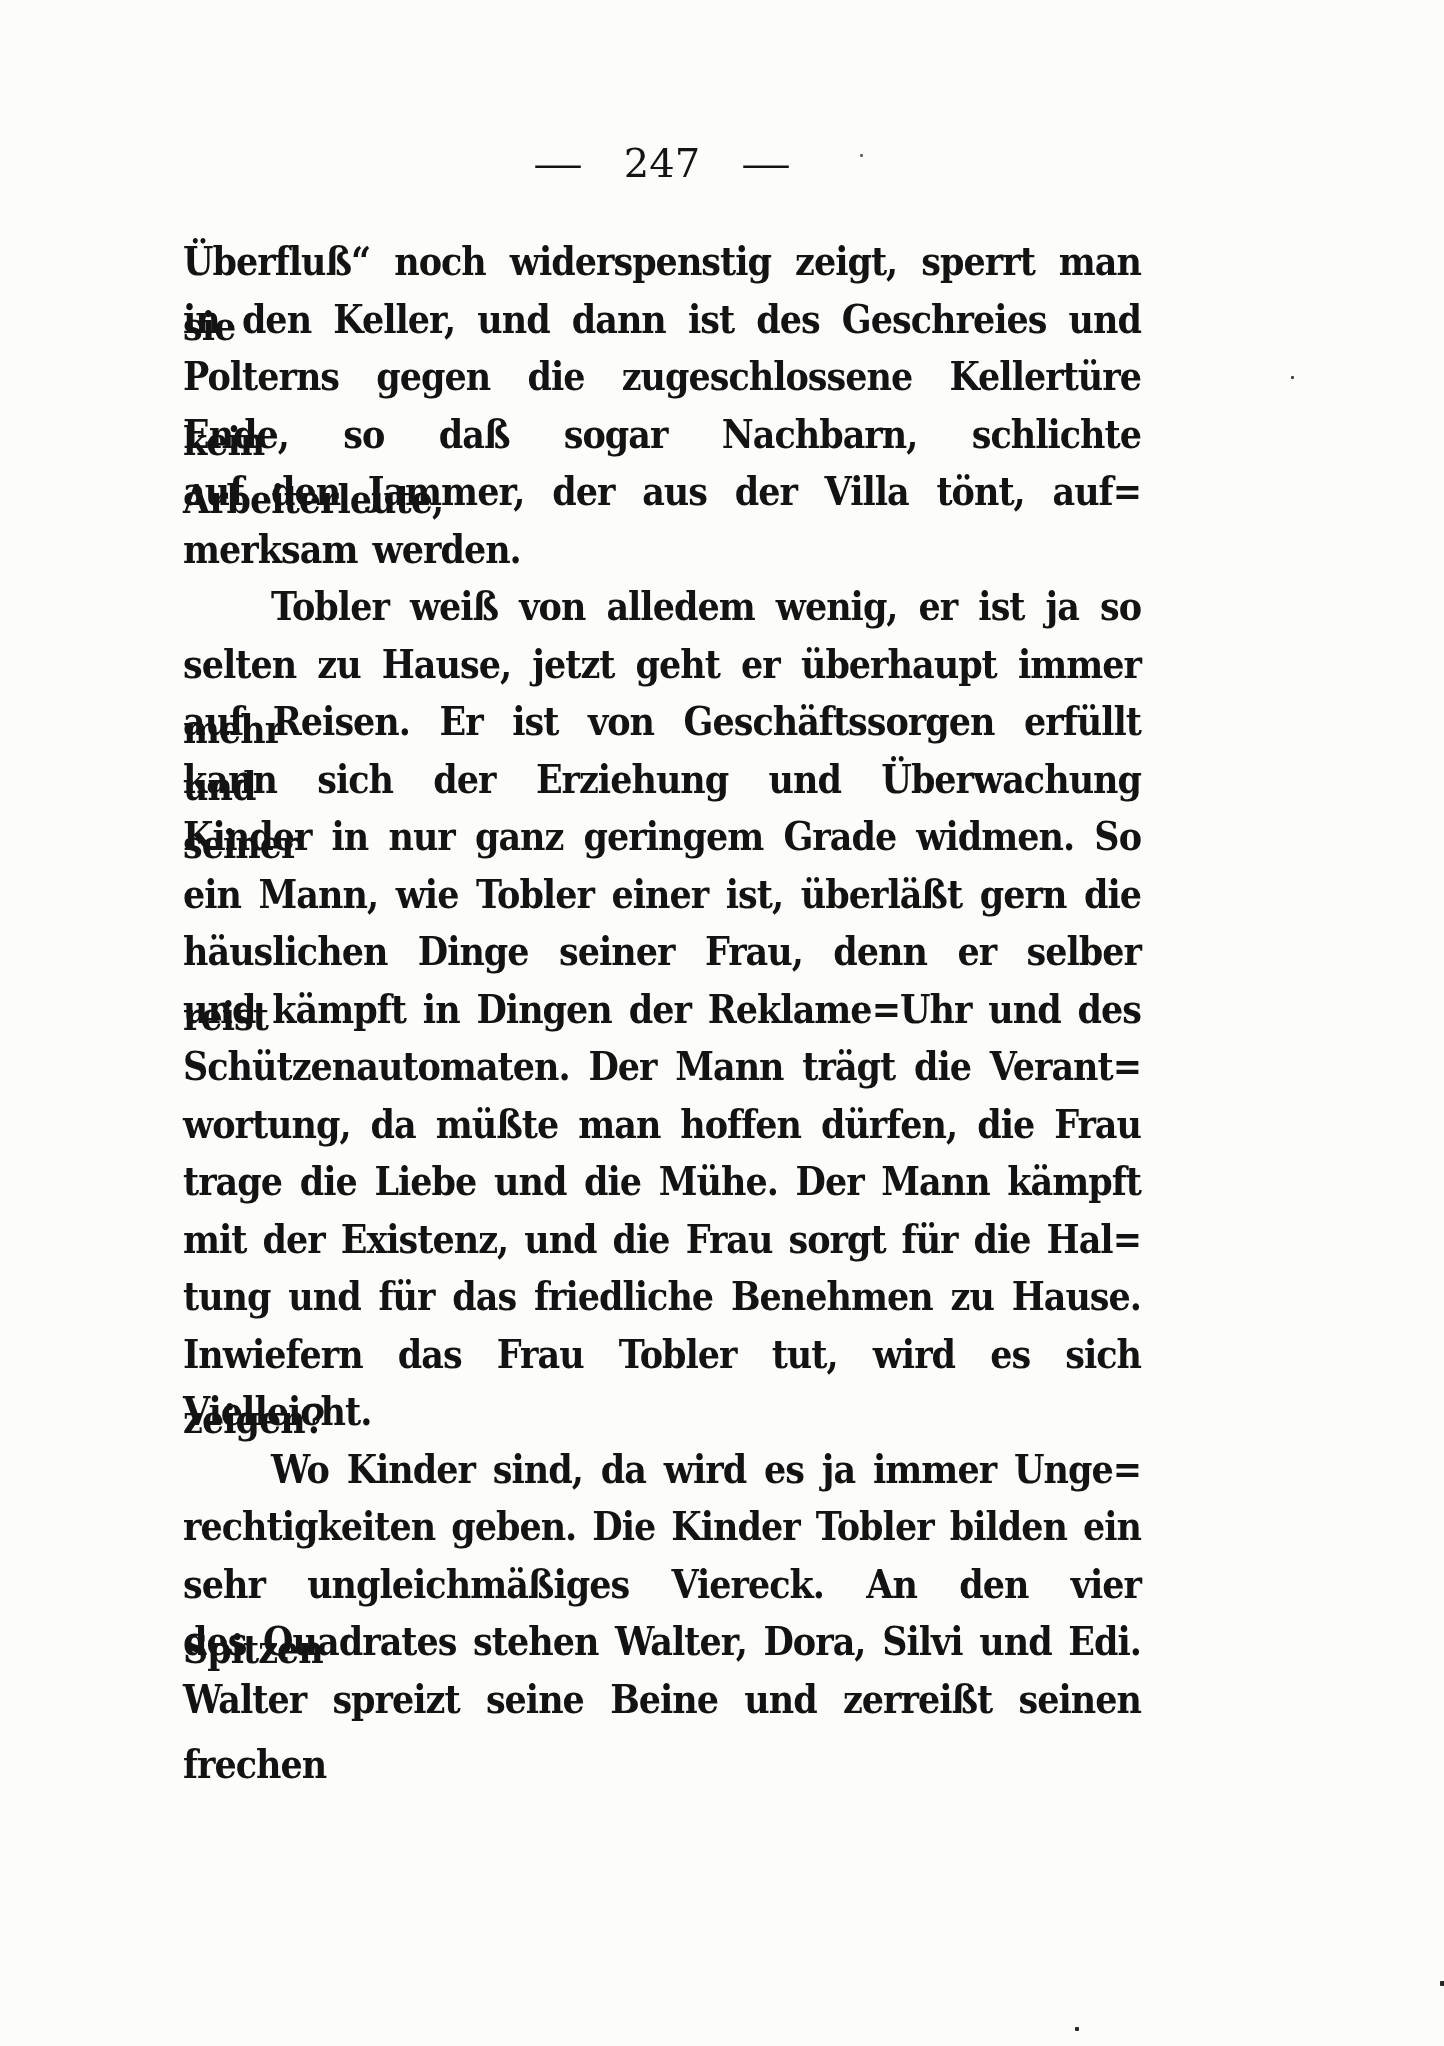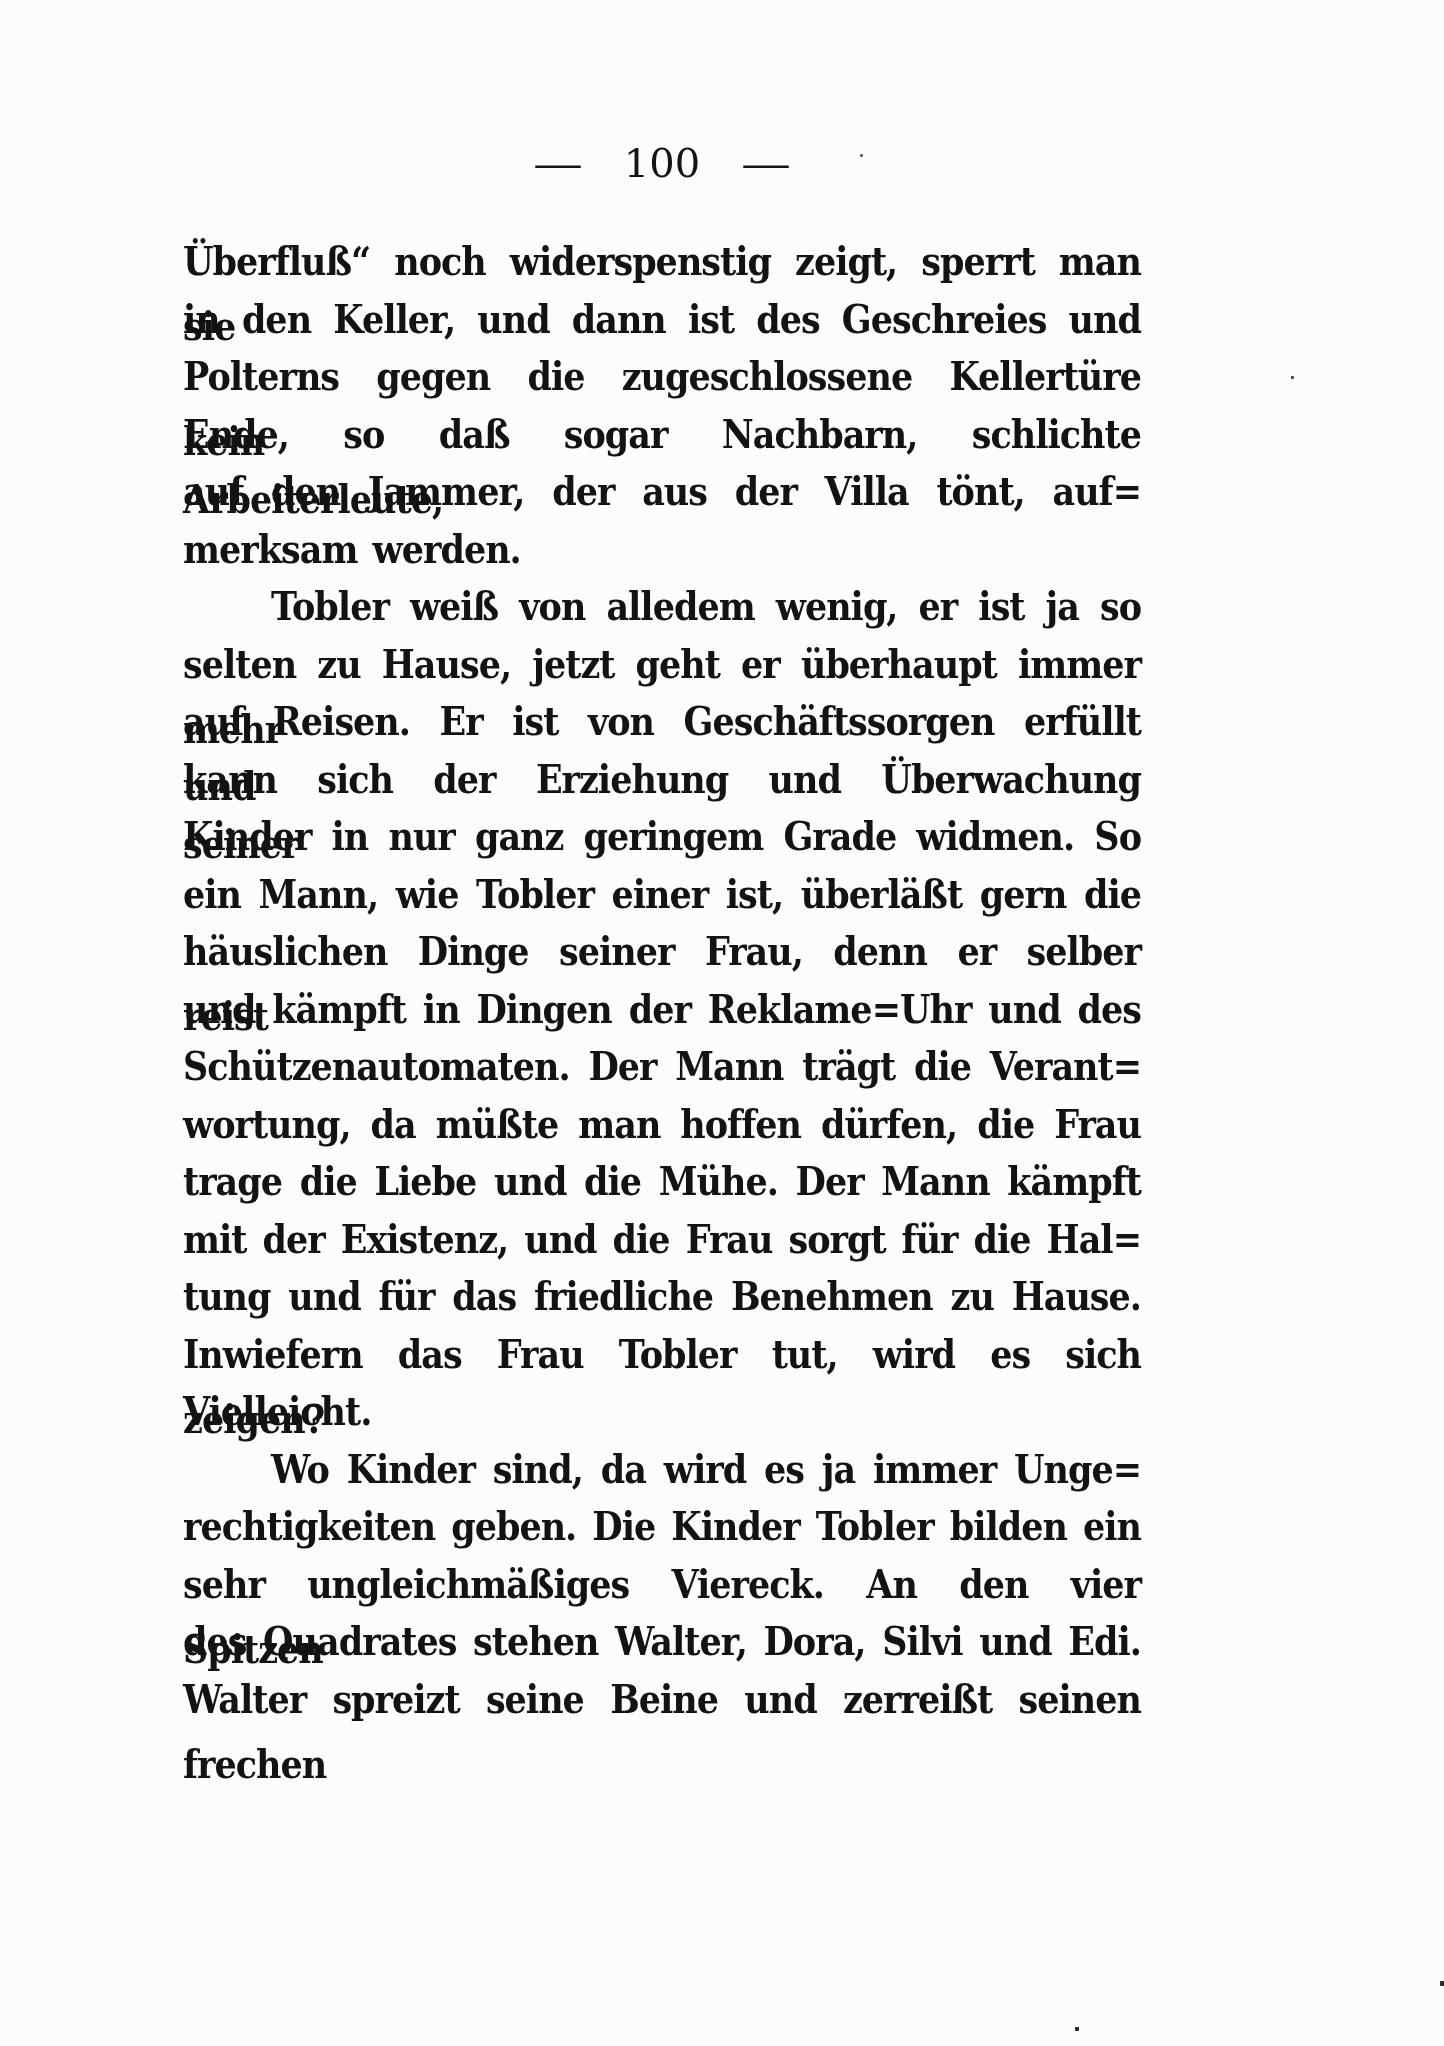--- a/index.html
+++ b/index.html
@@ -42,21 +42,21 @@
   .line.indent{text-indent:88px;}
   
   .speck{position:absolute;background:#101010;border-radius:1px;}
 </style>
 </head>
 <body>
 
 <div id="page">
   <div id="running-head">
     <span class="dash">—</span>
-    <span>100</span>
+    <span>247</span>
     <span class="dash">—</span>
   </div>
 
   <div id="text-block">
       <div class="line">Überfluß“ noch widerspenstig zeigt, sperrt man sie</div>
       <div class="line">in den Keller, und dann ist des Geschreies und</div>
       <div class="line">Polterns gegen die zugeschlossene Kellertüre kein</div>
       <div class="line">Ende, so daß sogar Nachbarn, schlichte Arbeiterleute,</div>
       <div class="line">auf den Jammer, der aus der Villa tönt, auf=</div>
       <div class="line para-end">merksam werden.</div>

